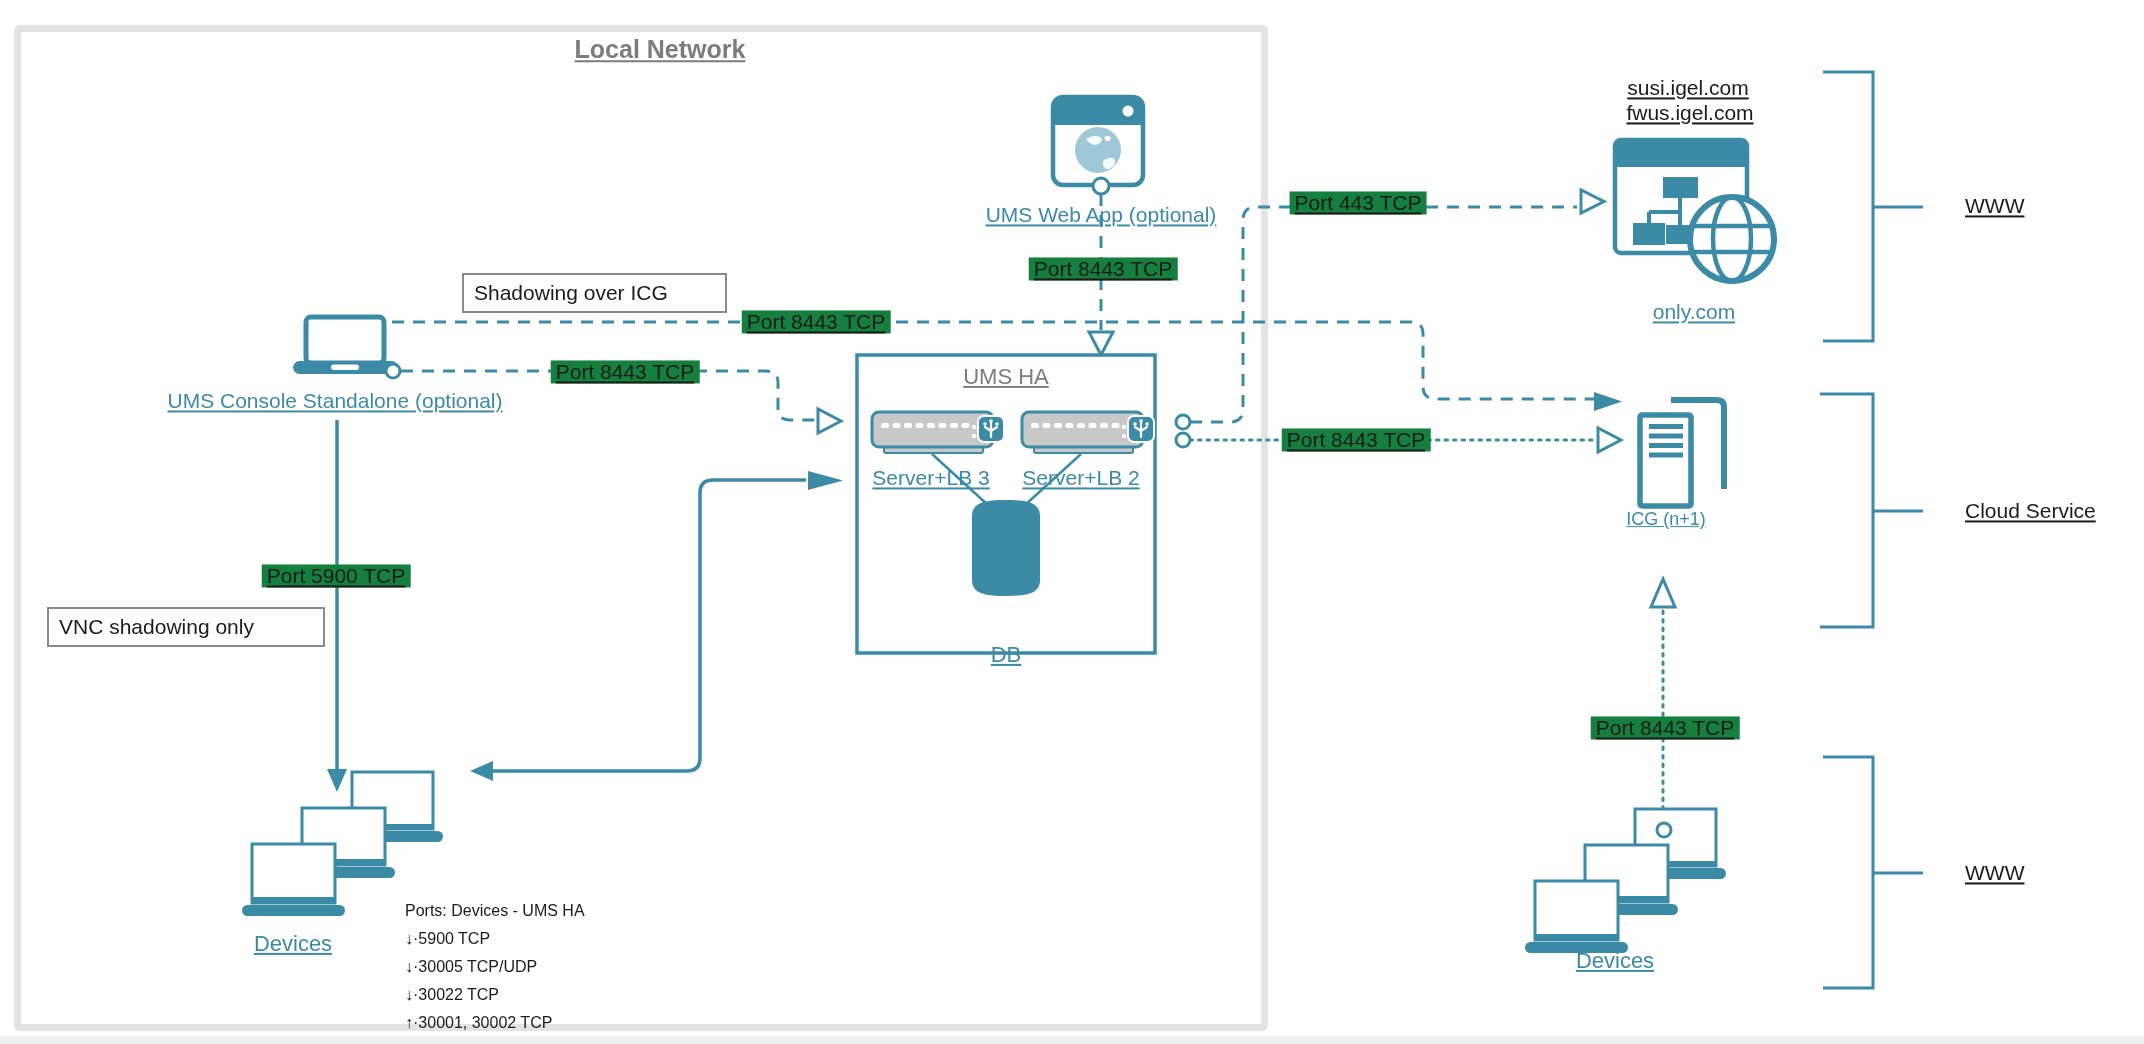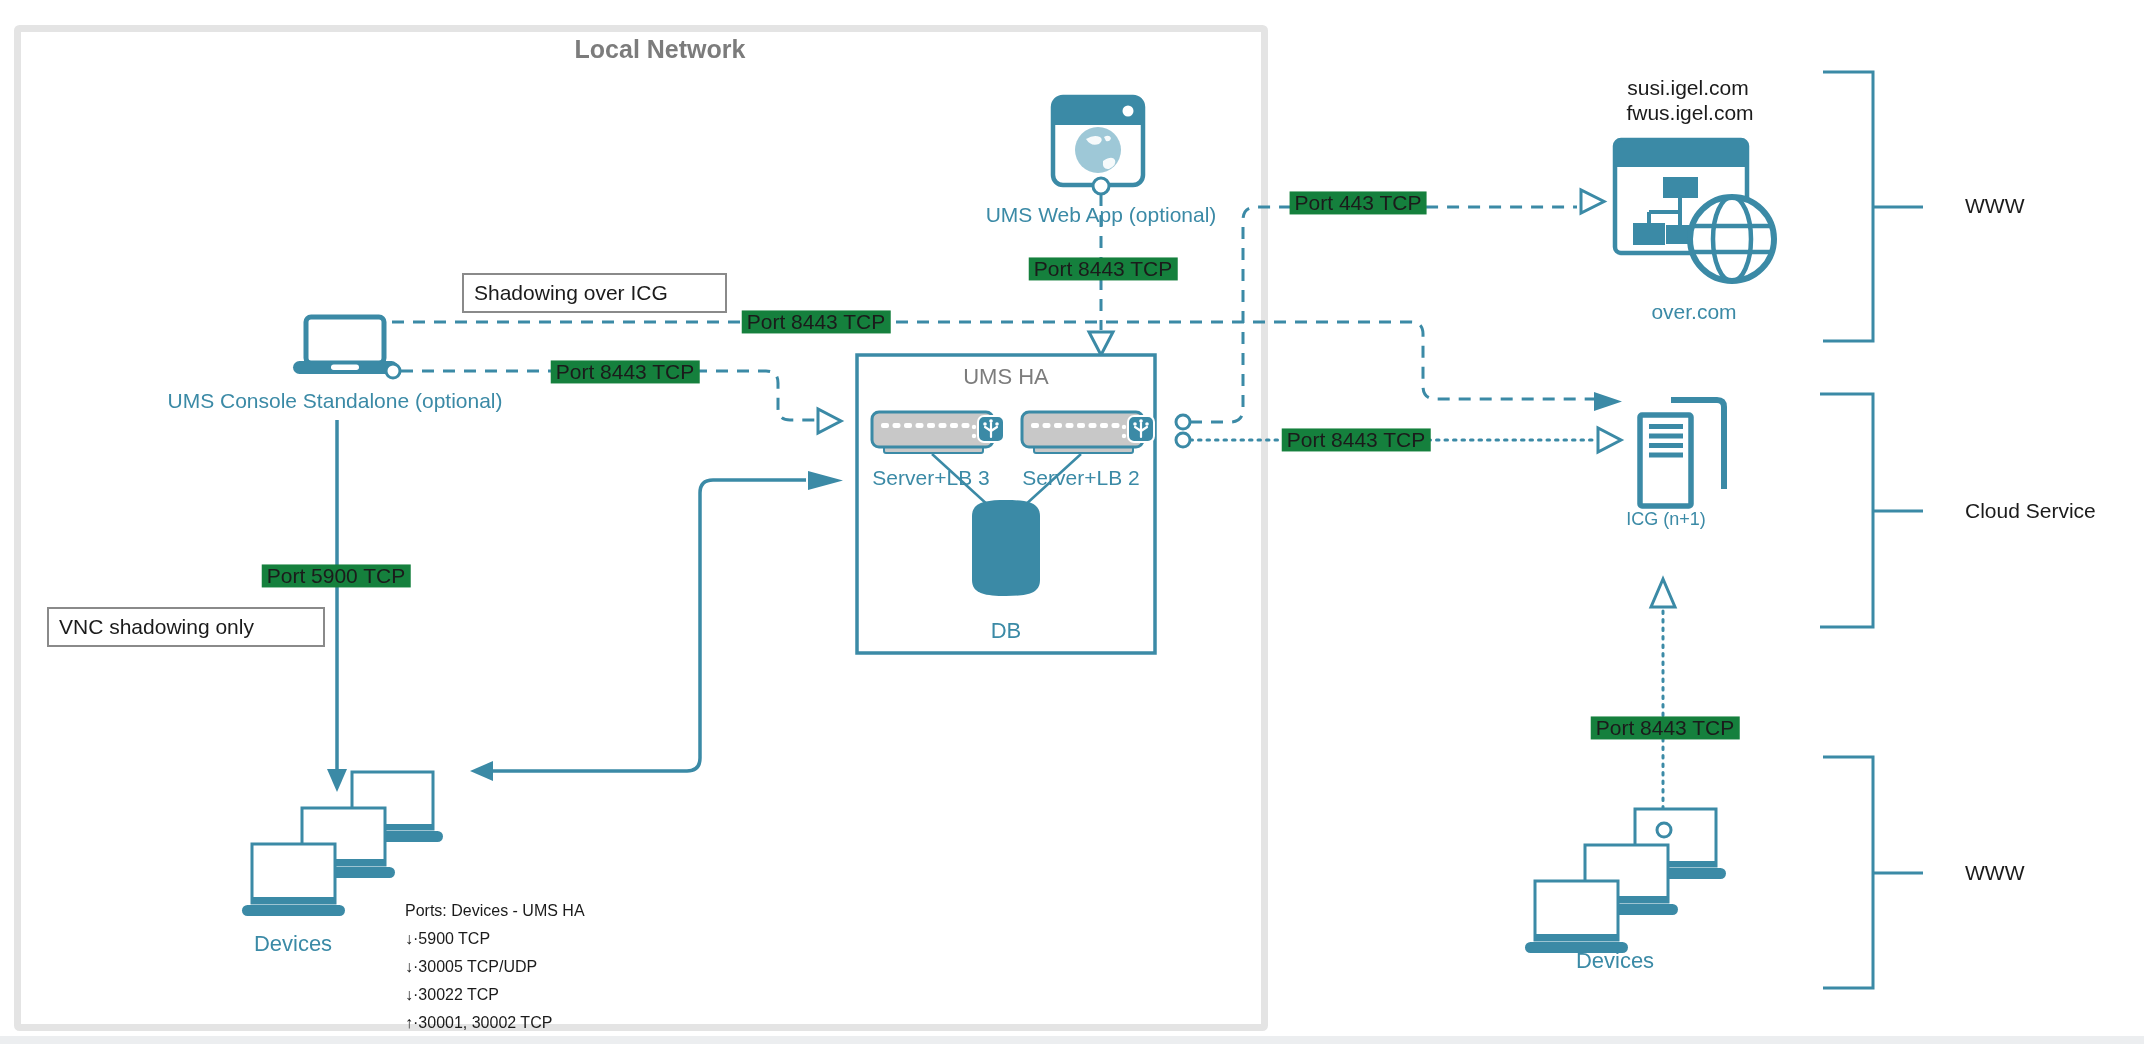--- a/index.html
+++ b/index.html
@@ -1,21 +1,21 @@
 <!DOCTYPE html>
 <html style="--teal: #3B8AA6; --teal_light: #9EC8D7; --gray_text: #7C7C7C; --black: #1B1B1B; --box_border: #8A8A8A; --frame_border: #E4E4E4; --server_gray: #C8C8C8; --bottom_strip: #ECEEF0;"><head>
 <meta charset="utf-8">
 <style>
   html,body{margin:0;padding:0;background:#ffffff;}
   body{width:2144px;height:1044px;position:relative;overflow:hidden;
        font-family:"Liberation Sans","DejaVu Sans",sans-serif;color:var(--black);}
   #stage{position:absolute;inset:0;}
   svg{position:absolute;left:0;top:0;}
   .lbl{position:absolute;transform:translate(-50%,-50%);white-space:nowrap;
-       font-size:21px;line-height:1.1;}
+       font-size:21px;line-height:1.1;text-decoration:underline;}
   .lbl.left{transform:translate(0,-50%);}
   .teal{color:var(--teal);}
   .gray{color:var(--gray_text);}
   .mask{background:#15803d;padding:0 5px;}
   .callout{position:absolute;background:#ffffff;border:2px solid var(--box_border);
        display:flex;align-items:center;padding-left:10px;font-size:21px;color:var(--black);}
   .bigtitle{font-weight:bold;font-size:25px;color:var(--gray_text);}
   #ports-list{position:absolute;left:405px;top:897px;font-size:16px;line-height:28px;color:var(--black);}
   #ports-list div{white-space:nowrap;}
 </style>
@@ -210,29 +210,29 @@
 
   <div class="callout" style="left:462px;top:273px;width:251px;height:36px">Shadowing over ICG</div>
   <div class="callout" style="left:47px;top:607px;width:264px;height:36px">VNC shadowing only</div>
 
   <div class="lbl teal" style="left:335px;top:401px">UMS Console Standalone (optional)</div>
   <div class="lbl teal" style="left:1101px;top:215px">UMS Web App (optional)</div>
 
   <div class="lbl gray" style="left:1006px;top:377px;font-size:22px">UMS HA</div>
   <div class="lbl teal" style="left:931px;top:478px">Server+LB 3</div>
   <div class="lbl teal" style="left:1081px;top:478px">Server+LB 2</div>
-  <div class="lbl teal" style="left:1006px;top:631px;font-size:22px">DB</div>
+  <div class="lbl teal" style="left:1006px;top:655px;font-size:22px">DB</div>
 
   <div class="lbl teal" style="left:293px;top:944px;font-size:22px">Devices</div>
   <div class="lbl teal" style="left:1615px;top:961px;font-size:22px">Devices</div>
   <div class="lbl teal" style="left:1666px;top:520px;font-size:18px">ICG (n+1)</div>
 
   <div class="lbl" style="left:1688px;top:88px">susi.igel.com</div>
   <div class="lbl" style="left:1690px;top:113px">fwus.igel.com</div>
-  <div class="lbl teal" style="left:1694px;top:312px">over.com</div>
+  <div class="lbl teal" style="left:1694px;top:312px">only.com</div>
 
   <div class="lbl mask" style="left:816px;top:322px">Port 8443 TCP</div>
   <div class="lbl mask" style="left:625px;top:372px">Port 8443 TCP</div>
   <div class="lbl mask" style="left:1103px;top:269px">Port 8443 TCP</div>
   <div class="lbl mask" style="left:1358px;top:203px">Port 443 TCP</div>
   <div class="lbl mask" style="left:1356px;top:440px">Port 8443 TCP</div>
   <div class="lbl mask" style="left:336px;top:576px">Port 5900 TCP</div>
   <div class="lbl mask" style="left:1665px;top:728px">Port 8443 TCP</div>
 
   <div class="lbl left" style="left:1965px;top:206px">WWW</div>

